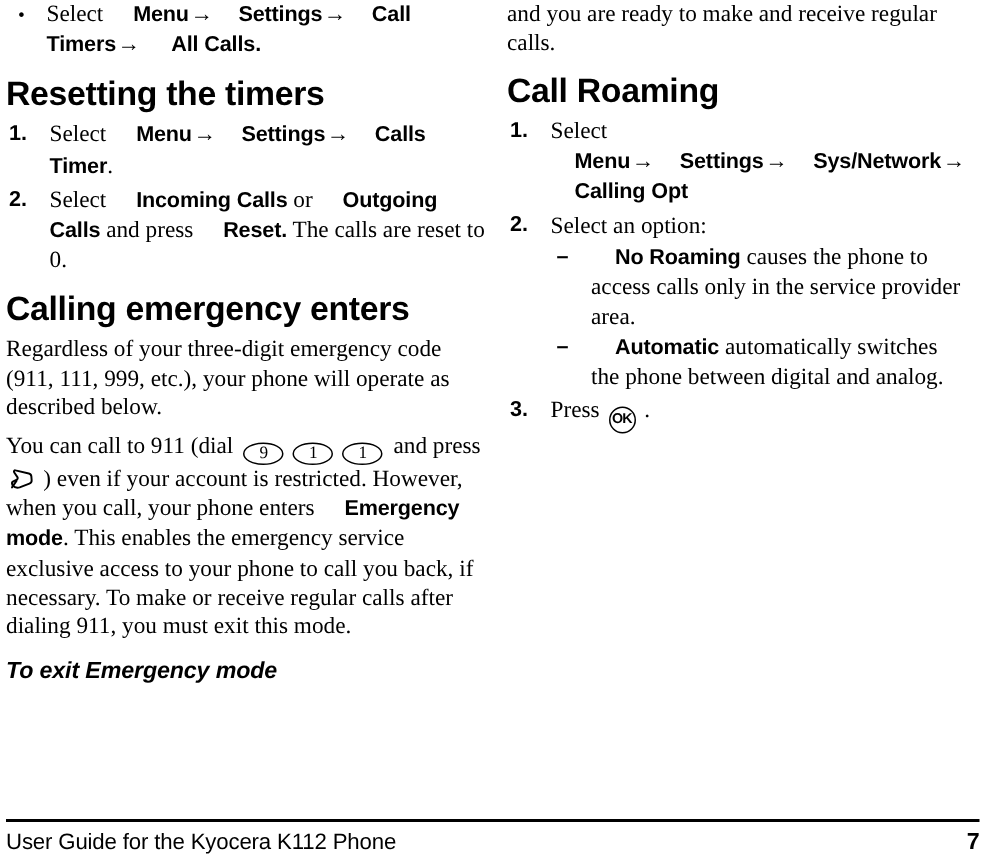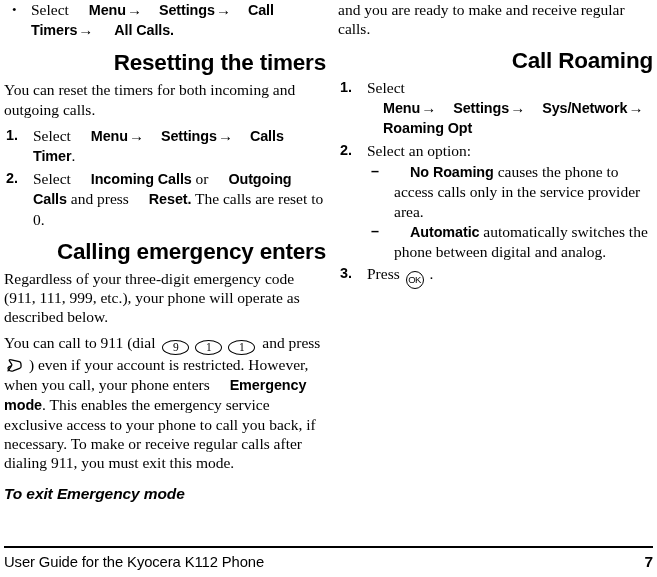--- a/index.html
+++ b/index.html
@@ -34,39 +34,39 @@
   }
   .col {
     box-sizing: border-box;
   }
   .col-left {
     width: 336px;
     padding: 0 10px 0 4px;
   }
   .col-right {
     width: 321px;
-    padding: 0 4px 0 2px;
+    padding: 0 14px 0 2px;
   }
 
   
   p.body {
     font-family: "Liberation Serif", "DejaVu Serif", serif;
     font-size: 15.5px;
     line-height: 19.2px;
     margin: 0 0 7px 0;
     text-align: left;
   }
   h2.section-heading {
     font-family: "Liberation Sans Narrow", "Liberation Sans", "DejaVu Sans", sans-serif;
     font-weight: bold;
     font-size: 22.5px;
     line-height: 25px;
     letter-spacing: -0.2px;
     margin: 10px 0 5px 0;
-    text-align: right;
+    text-align: left;
   }
   h3.sub-heading {
     font-family: "Liberation Sans Narrow", "Liberation Sans", "DejaVu Sans", sans-serif;
     font-weight: bold;
     font-size: 15.5px;
     line-height: 18px;
     letter-spacing: -0.1px;
     margin: 12px 0 5px 0;
     text-align: left;
     font-style: italic;
@@ -157,21 +157,21 @@
     font-size: 11.5px;
     margin: 0 3px;
   }
   .key-round {
     width: 18px;
     height: 18px;
     line-height: 15.5px;
     border: 1.5px solid #000;
     border-radius: 50%;
     font-family: "Liberation Sans Narrow", "Liberation Sans", "DejaVu Sans", sans-serif;
-    font-weight: normal;
+    font-weight: bold;
     font-size: 9.5px;
     letter-spacing: -0.5px;
     margin: 0 2px;
     vertical-align: -4px;
   }
   .key-send {
     width: 17px;
     height: 16px;
     margin: 0 2px;
     vertical-align: -3px;
@@ -220,21 +220,20 @@
 
       <ul class="bullets">
         <li class="bullet-item">
           <span class="marker">•</span>
           <span>Select </span><span class="ui">Menu</span><span class="arrow">→</span><span class="ui">Settings</span><span class="arrow">→</span><span class="ui">Call Timers</span><span class="arrow">→</span> <span class="ui">All Calls.</span>
         </li>
       </ul>
 
       <h2 class="section-heading">Resetting the timers</h2>
 
-      <p class="body">You can reset the timers for both incoming and outgoing calls.</p>
 
       <ol class="steps">
         <li class="step-item">
           <span class="marker">1.</span>
           <span>Select </span><span class="ui">Menu</span><span class="arrow">→</span><span class="ui">Settings</span><span class="arrow">→</span><span class="ui">Calls Timer</span><span>.</span>
         </li>
         <li class="step-item">
           <span class="marker">2.</span>
           <span>Select </span><span class="ui">Incoming Calls</span><span> or </span><span class="ui">Outgoing Calls</span><span> and press </span><span class="ui">Reset.</span><span> The calls are reset to 0.</span>
         </li>
@@ -257,21 +256,21 @@
     <div class="col col-right">
 
       <p class="body">and you are ready to make and receive regular calls.</p>
 
       <h2 class="section-heading">Call Roaming</h2>
 
 
       <ol class="steps">
         <li class="step-item">
           <span class="marker">1.</span>
-          <span>Select </span><span class="ui">Menu</span><span class="arrow">→</span><span class="ui">Settings</span><span class="arrow">→</span><span class="ui">Sys/Network</span><span class="arrow">→</span> <span class="ui">Roaming Opt</span>
+          <span>Select </span><span class="ui">Menu</span><span class="arrow">→</span><span class="ui">Settings</span><span class="arrow">→</span><span class="ui">Sys/Network</span><span class="arrow">→</span> <span class="ui">Calling Opt</span>
         </li>
         <li class="step-item">
           <span class="marker">2.</span>
           <span>Select an option:</span>
           <ul class="dashes">
             <li class="dash-item">
               <span class="marker">–</span>
               <span class="ui">No Roaming</span><span> causes the phone to access calls only in the service provider area.</span>
             </li>
             <li class="dash-item">

